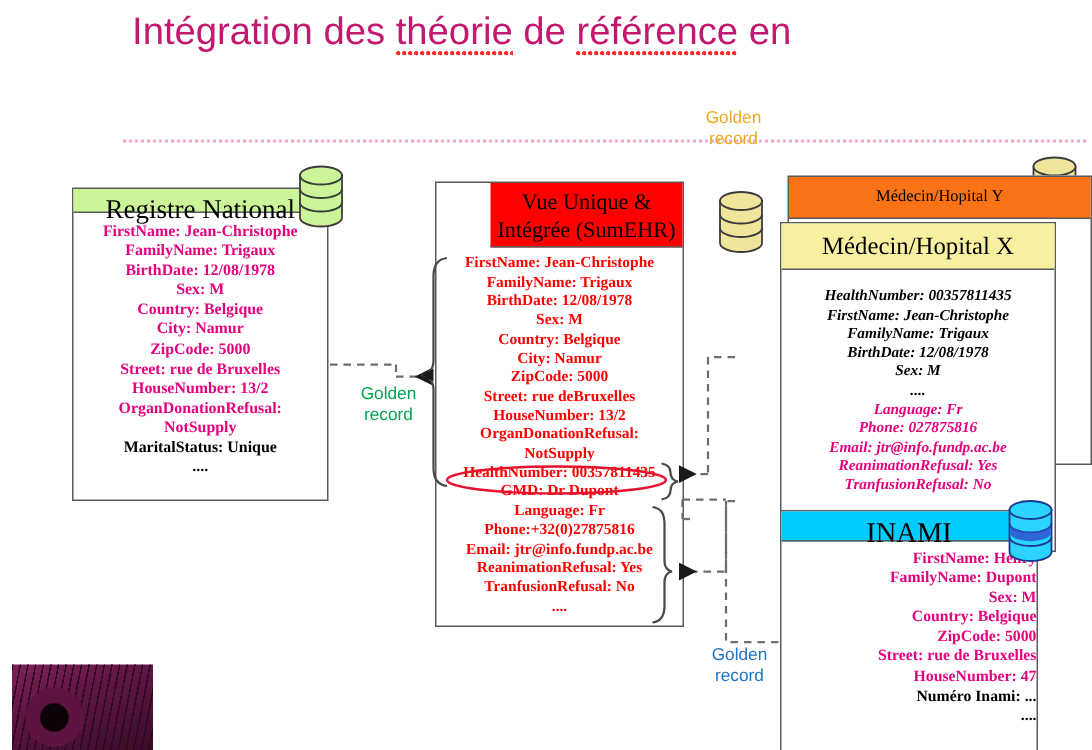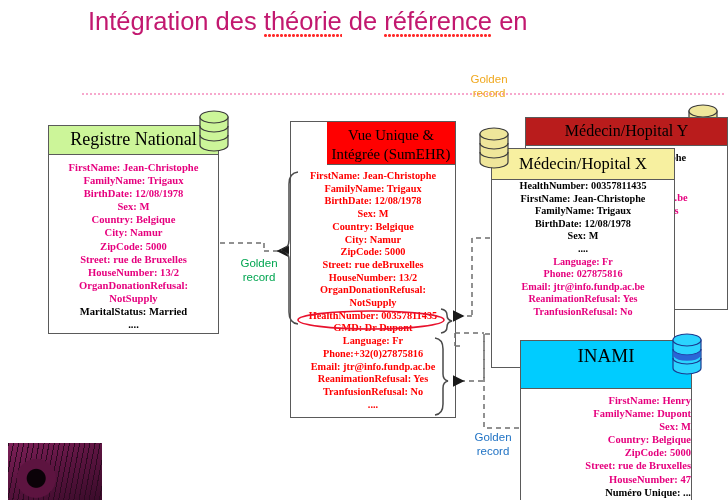--- a/index.html
+++ b/index.html
@@ -51,44 +51,44 @@
     border-bottom:1.4px solid #5a5a5a;
   }
   .box .bdy{
     font-family:"Liberation Serif", serif;
     font-weight:bold;text-align:center;box-sizing:border-box;
     white-space:pre-line;
   }
 
   
   #box-rn{left:48px;top:125px;width:171px;height:209px;z-index:6;}
-  #box-rn .hdr{height:29px;line-height:27px;font-size:18px;background:#CCF599;}
+  #box-rn .hdr{height:16px;line-height:27px;font-size:18px;background:#CCF599;}
   #box-rn .bdy{font-size:10.6px;line-height:13.1px;color:#E6007E;padding-top:6px;}
   #box-rn .bdy .blk{color:#000;}
 
   
   #box-vu{left:290px;top:121px;width:166px;height:297px;z-index:6;}
   #box-vu .hdr{height:43px;font-size:14.8px;line-height:19px;background:#FF0000;padding-top:4px;margin-left:36px;}
   #box-vu .bdy{font-size:10.3px;line-height:12.7px;color:#FF0000;padding-top:5px;}
 
   
   #box-my{left:525px;top:117px;width:203px;height:193px;z-index:4;}
-  #box-my .hdr{height:28px;line-height:26px;font-size:16px;background:#b91c1c;}
+  #box-my .hdr{height:28px;line-height:26px;font-size:11px;background:#f97316;}
   #box-my .bdy{font-size:10.4px;line-height:13.2px;color:#000;padding-top:5px;text-align:left;padding-left:144px;}
   #box-my .bdy .mg{color:#E6007E;}
 
   
-  #box-mx{left:491px;top:148px;width:184px;height:220px;z-index:5;}
+  #box-mx{left:520px;top:148px;width:184px;height:220px;z-index:5;}
   #box-mx .hdr{height:31px;line-height:29px;font-size:16.5px;background:#F7F0A0;}
-  #box-mx .bdy{font-size:10.2px;line-height:12.6px;color:#000;padding-top:0;}
+  #box-mx .bdy{font-size:10.2px;line-height:12.6px;color:#000;padding-top:12px;font-style:italic;}
   #box-mx .bdy .mg{color:#E6007E;}
 
   
   #box-in{left:520px;top:340px;width:172px;height:165px;z-index:6;}
-  #box-in .hdr{height:48px;line-height:30px;font-size:19px;background:#00CCFF;text-align:center;}
+  #box-in .hdr{height:20px;line-height:30px;font-size:19px;background:#00CCFF;text-align:center;}
   #box-in .bdy{font-size:10.5px;line-height:13.1px;color:#E6007E;padding-top:5px;text-align:right;}
   #box-in .bdy .blk{color:#000;}
 
   
   .cyl{position:absolute;}
   #cyl-rn{left:199px;top:110px;z-index:7;}
   #cyl-my{left:688px;top:104px;z-index:3;}
   #cyl-mx{left:479px;top:127px;z-index:7;}
   #cyl-in{left:672px;top:333px;z-index:7;}
 
@@ -156,21 +156,21 @@
 FamilyName: Trigaux
 BirthDate: 12/08/1978
 Sex: M
 Country: Belgique
 City: Namur
 ZipCode: 5000
 Street: rue de Bruxelles
 HouseNumber: 13/2
 OrganDonationRefusal:
 NotSupply</span>
-<span class="blk">MaritalStatus: Married</span>
+<span class="blk">MaritalStatus: Unique</span>
 <span class="blk">....</span></div>
   </div>
 
   <div class="box" id="box-vu">
     <div class="hdr">Vue Unique &amp;
 Intégrée (SumEHR)</div>
     <div class="bdy">FirstName: Jean-Christophe
 FamilyName: Trigaux
 BirthDate: 12/08/1978
 Sex: M
@@ -193,21 +193,21 @@
 
   <div class="box" id="box-in">
     <div class="hdr">INAMI</div>
     <div class="bdy"><span>FirstName: Henry
 FamilyName: Dupont
 Sex: M
 Country: Belgique
 ZipCode: 5000
 Street: rue de Bruxelles
 HouseNumber: 47</span>
-<span class="blk">Numéro Unique: ...</span>
+<span class="blk">Numéro Inami: ...</span>
 <span class="blk">....</span></div>
   </div>
 
   <div class="cyl" id="cyl-rn">
     <svg width="30" height="42" viewBox="0 0 30 42">
       <g fill="#CCF599" stroke="#3b3b3b" stroke-width="1.2">
         <path d="M1 7 h28 v28 a14 6 0 0 1 -28 0 z"></path>
         <ellipse cx="15" cy="7" rx="14" ry="6"></ellipse>
         <path d="M1 16 a14 6 0 0 0 28 0" fill="none"></path>
         <path d="M1 25 a14 6 0 0 0 28 0" fill="none"></path>

